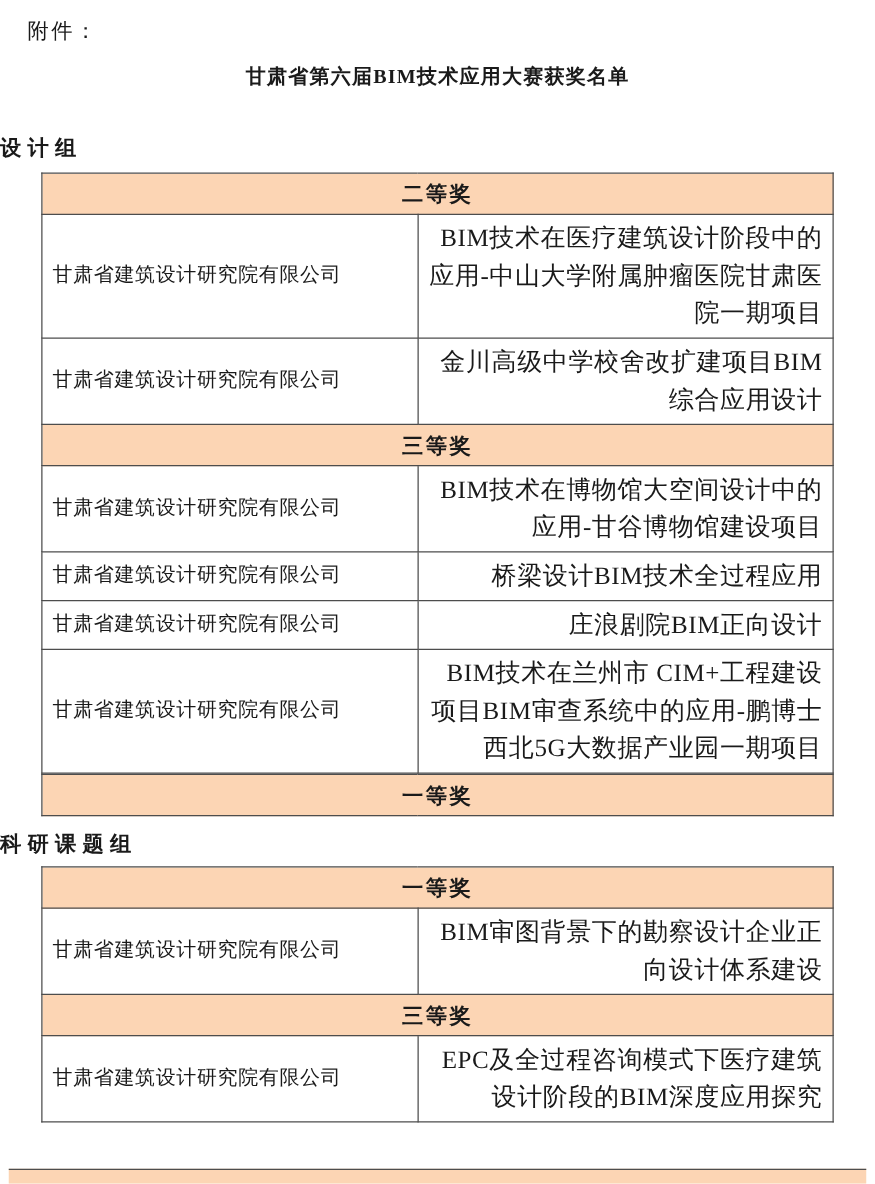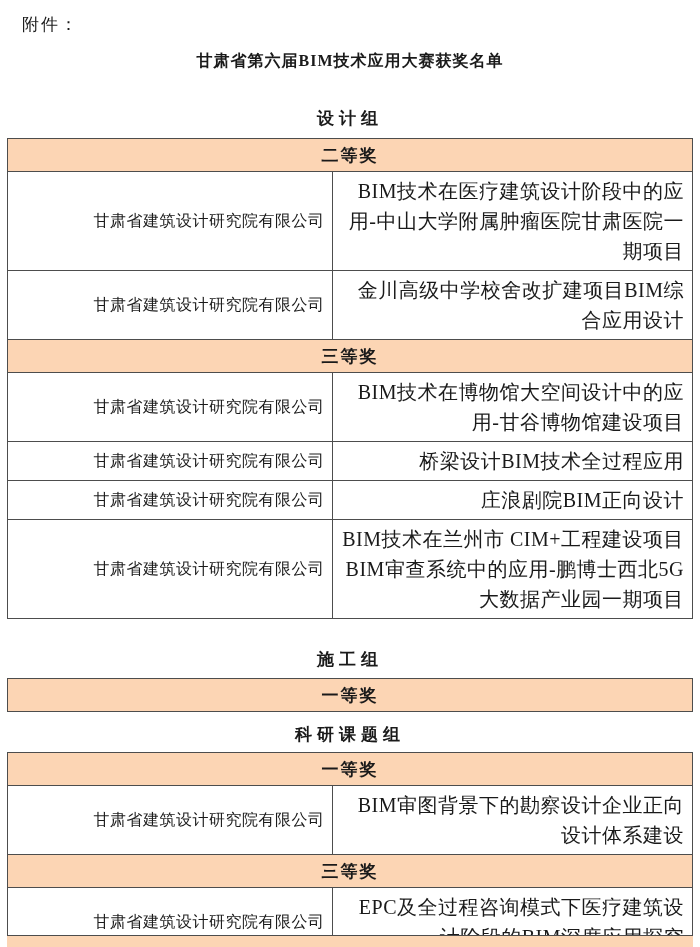--- a/index.html
+++ b/index.html
@@ -14,43 +14,43 @@
   .attachment {
     padding: 13px 0 0 22px;
     font-size: 17px; letter-spacing: 2px;
   }
   .doc-title {
     margin-top: 15px;
     text-align: center;
     font-size: 16px; font-weight: bold; letter-spacing: 1px;
   }
   .section-heading {
-    text-align: center; font-weight: bold;
+    text-align: left; font-weight: bold;
     font-size: 17px; letter-spacing: 5px;
   }
   .sh-design   { margin-top: 35px; margin-bottom: 8px; }
   .sh-constr   { margin-top: 29px; margin-bottom: 7px; }
   .sh-research { margin-top: 11px; margin-bottom: 6px; }
 
   table.award-table {
-    width: 686px; margin: 0 auto;
+    width: 634px; margin: 0 auto;
     border-collapse: collapse; table-layout: fixed;
   }
   table.award-table td {
     border: 1.5px solid var(--border-color, #4d4d4d);
     vertical-align: middle;
   }
   tr.award-header td {
     background: var(--award-bg, #FCD5B4);
     font-weight: bold; text-align: center;
     font-size: 17px; letter-spacing: 2px;
     height: 33px; padding: 2px 4px;
   }
   td.org-cell {
-    text-align: right; font-size: 16px; letter-spacing: 0.5px;
+    text-align: left; font-size: 16px; letter-spacing: 0.5px;
     line-height: 1.45; padding: 5px 8px;
     white-space: pre-line;
     height: 36px;
   }
   td.project-cell {
     text-align: right; font-size: 20px; letter-spacing: 0.5px;
     line-height: 1.5; padding: 4px 8px;
     height: 36px;
   }
   .bottom-strip {
@@ -102,21 +102,20 @@
       <td class="org-cell">甘肃省建筑设计研究院有限公司</td>
       <td class="project-cell">庄浪剧院BIM正向设计</td>
     </tr>
     <tr>
       <td class="org-cell">甘肃省建筑设计研究院有限公司</td>
       <td class="project-cell">BIM技术在兰州市 CIM+工程建设项目BIM审查系统中的应用-鹏博士西北5G大数据产业园一期项目</td>
     </tr>
   </tbody>
     </table>
 
-  <div class="section-heading sh-constr">施工组</div>
   <table class="award-table">
     <colgroup>
         <col style="width:47.5%">
         <col style="width:52.5%">
       </colgroup>
     <tbody>
         <tr class="award-header">
       <td colspan="2">一等奖</td>
     </tr>
   </tbody>

